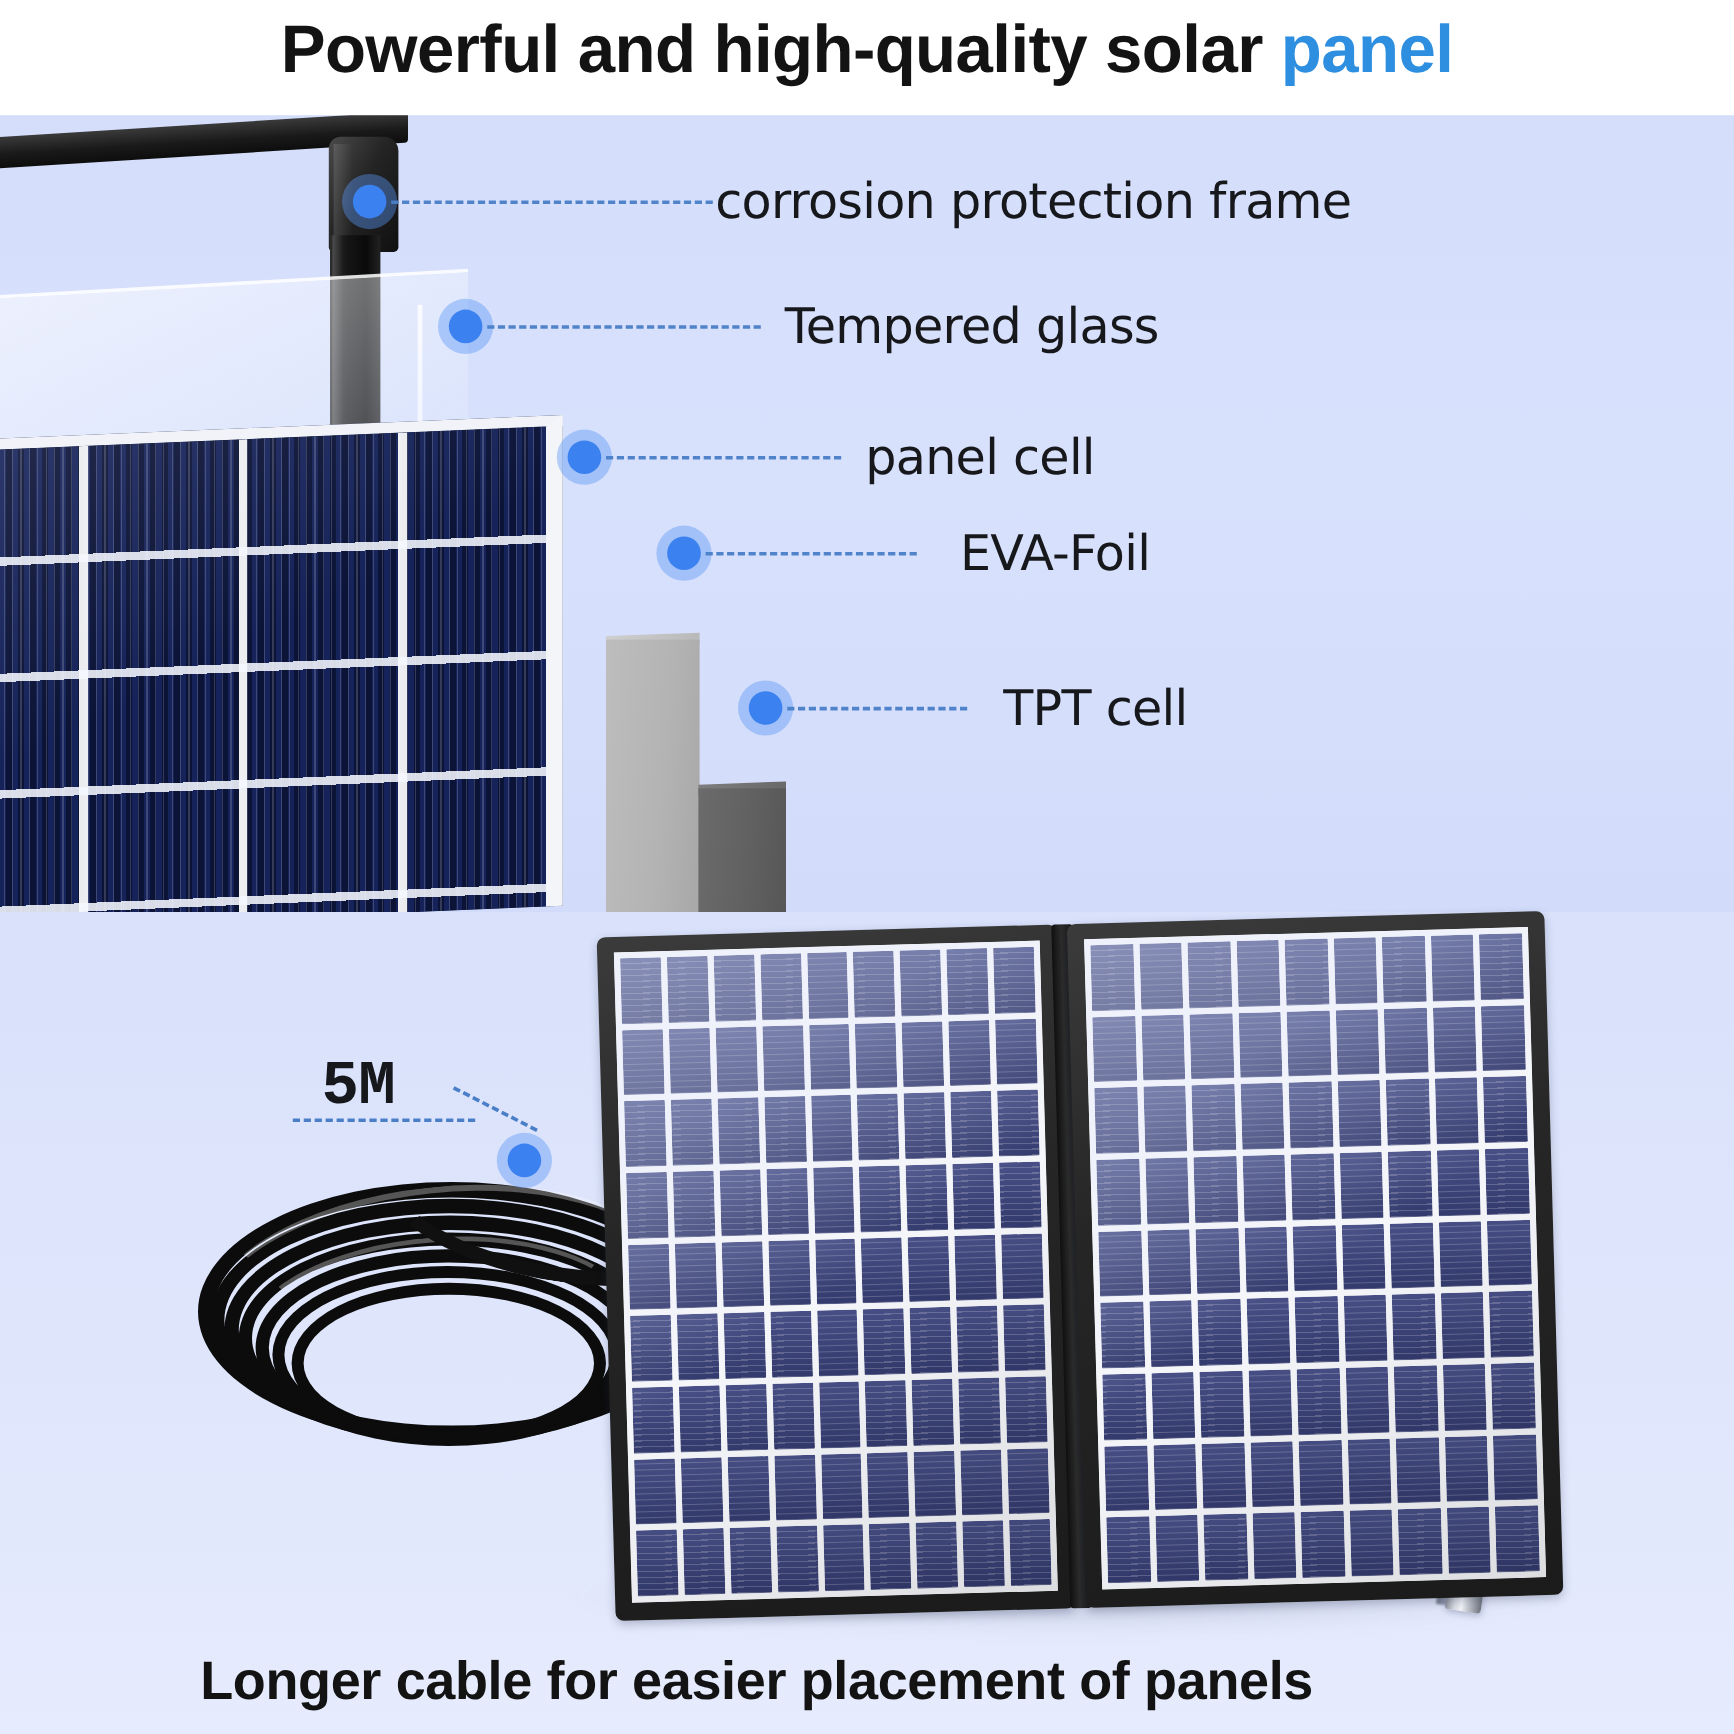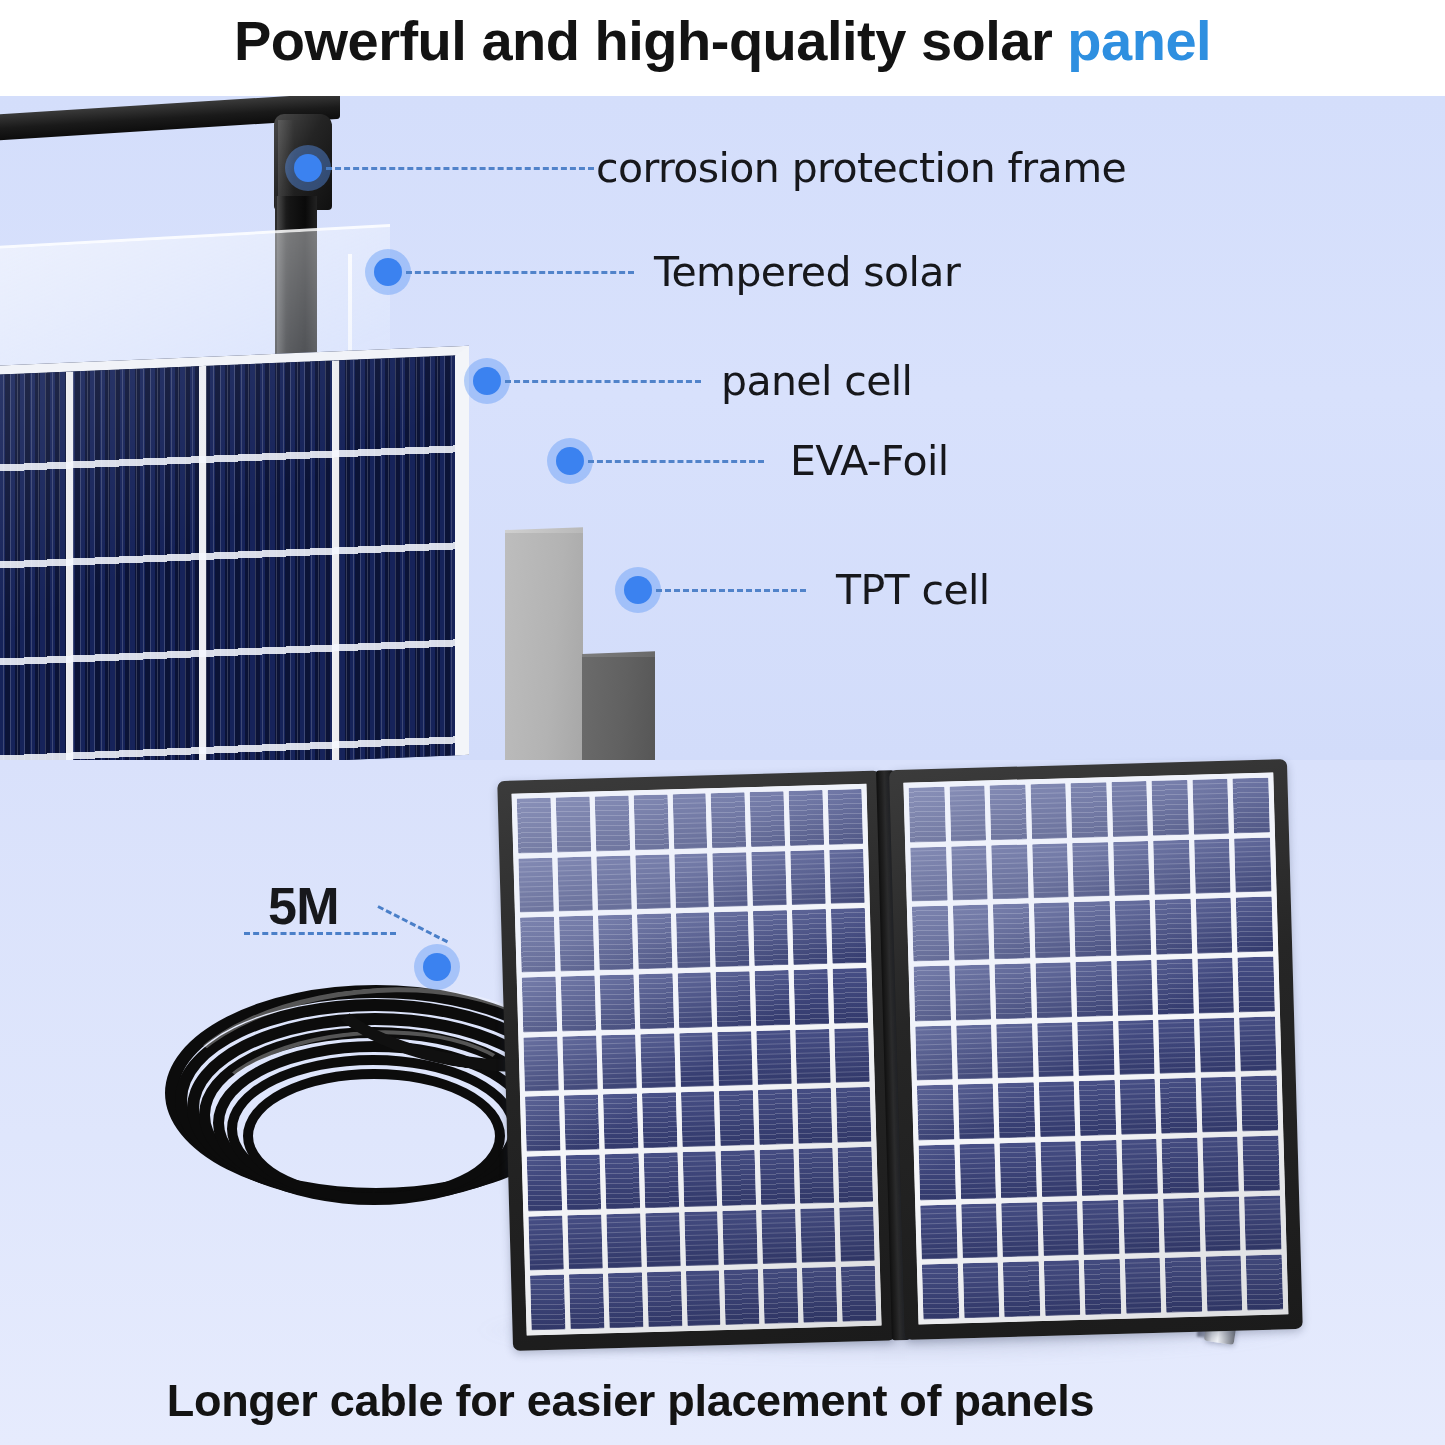--- a/index.html
+++ b/index.html
@@ -283,39 +283,39 @@
     <div class="dash" style="width:268px;margin-left:18px;"></div>
     <span class="lbl" style="margin-left:2px;">corrosion protection frame</span>
   </div>
 
   <div class="callout" style="left:388px;top:272px;">
     <div class="dot-wrap">
       <div class="halo"></div>
       <div class="dot"></div>
     </div>
     <div class="dash" style="width:228px;margin-left:18px;"></div>
-    <span class="lbl" style="margin-left:20px;">Tempered solar</span>
+    <span class="lbl" style="margin-left:20px;">Tempered glass</span>
   </div>
 
   <div class="callout" style="left:487px;top:381px;">
     <div class="dot-wrap">
       <div class="halo"></div>
       <div class="dot"></div>
     </div>
     <div class="dash" style="width:196px;margin-left:18px;"></div>
     <span class="lbl" style="margin-left:20px;">panel cell</span>
   </div>
 
   <div class="callout" style="left:570px;top:461px;">
     <div class="dot-wrap">
       <div class="halo"></div>
       <div class="dot"></div>
     </div>
     <div class="dash" style="width:176px;margin-left:18px;"></div>
-    <span class="lbl" style="margin-left:26px;">EVA-Foil</span>
+    <span class="lbl" style="margin-left:36px;">EVA-Foil</span>
   </div>
 
   <div class="callout" style="left:638px;top:590px;">
     <div class="dot-wrap">
       <div class="halo"></div>
       <div class="dot"></div>
     </div>
     <div class="dash" style="width:150px;margin-left:18px;"></div>
     <span class="lbl" style="margin-left:30px;">TPT cell</span>
   </div>
@@ -329,21 +329,21 @@
     <div class="coil-ring" style="left:34px; top:72px; width:328px;height:154px;border-width:11px;"></div>
     <div class="coil-ring" style="left:48px; top:86px; width:300px;height:142px;border-width:11px;"></div>
     <div class="coil-ring" style="left:62px; top:100px;width:272px;height:128px;border-width:10px;"></div>
     <div class="coil-ring" style="left:78px; top:114px;width:242px;height:114px;border-width:10px;"></div>
     <div class="coil-hl" style="left:4px;  top:34px; width:388px;height:184px;border-width:5px;transform:rotate(-6deg);"></div>
     <div class="coil-hl" style="left:38px; top:76px; width:320px;height:150px;border-width:4px;transform:rotate(-4deg);"></div>
     <div class="cable-tail" style="left:150px;top:-30px;width:300px;height:120px;border-width:12px;transform:rotate(8deg);"></div>
   </div>
 
   <div>
-    <span class="lbl" style="position:absolute;left:268px;top:876px;font-size:52px;font-weight:bold;font-family:Liberation Sans, sans-serif;">5M</span>
+    <span class="lbl" style="position:absolute;left:268px;top:876px;font-size:52px;font-weight:bold;font-family:Liberation Mono, monospace;">5M</span>
     <div style="position:absolute;left:244px;top:932px;width:152px;height:0;border-top:3px dashed #4a7fc8;"></div>
     <div style="position:absolute;left:378px;top:905px;width:78px;height:0;border-top:3px dashed #4a7fc8;transform:rotate(27deg);transform-origin:left center;"></div>
     <div class="dot-wrap" style="position:absolute;left:437px;top:967px;">
       <div class="halo"></div>
       <div class="dot"></div>
     </div>
   </div>
 
   <div class="panel-shadow"></div>
   <div class="stand-shadow"></div>

